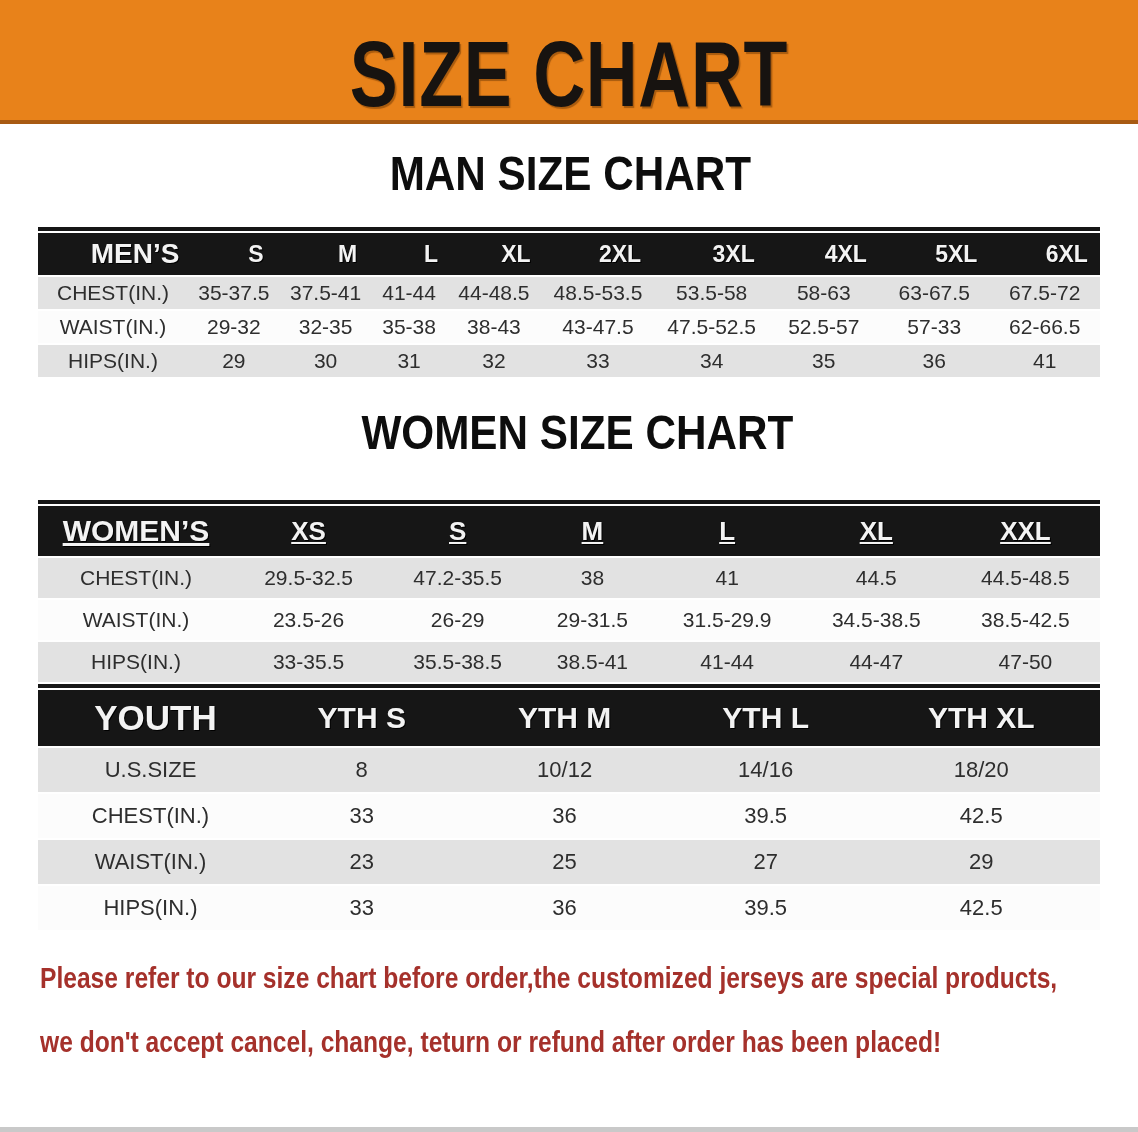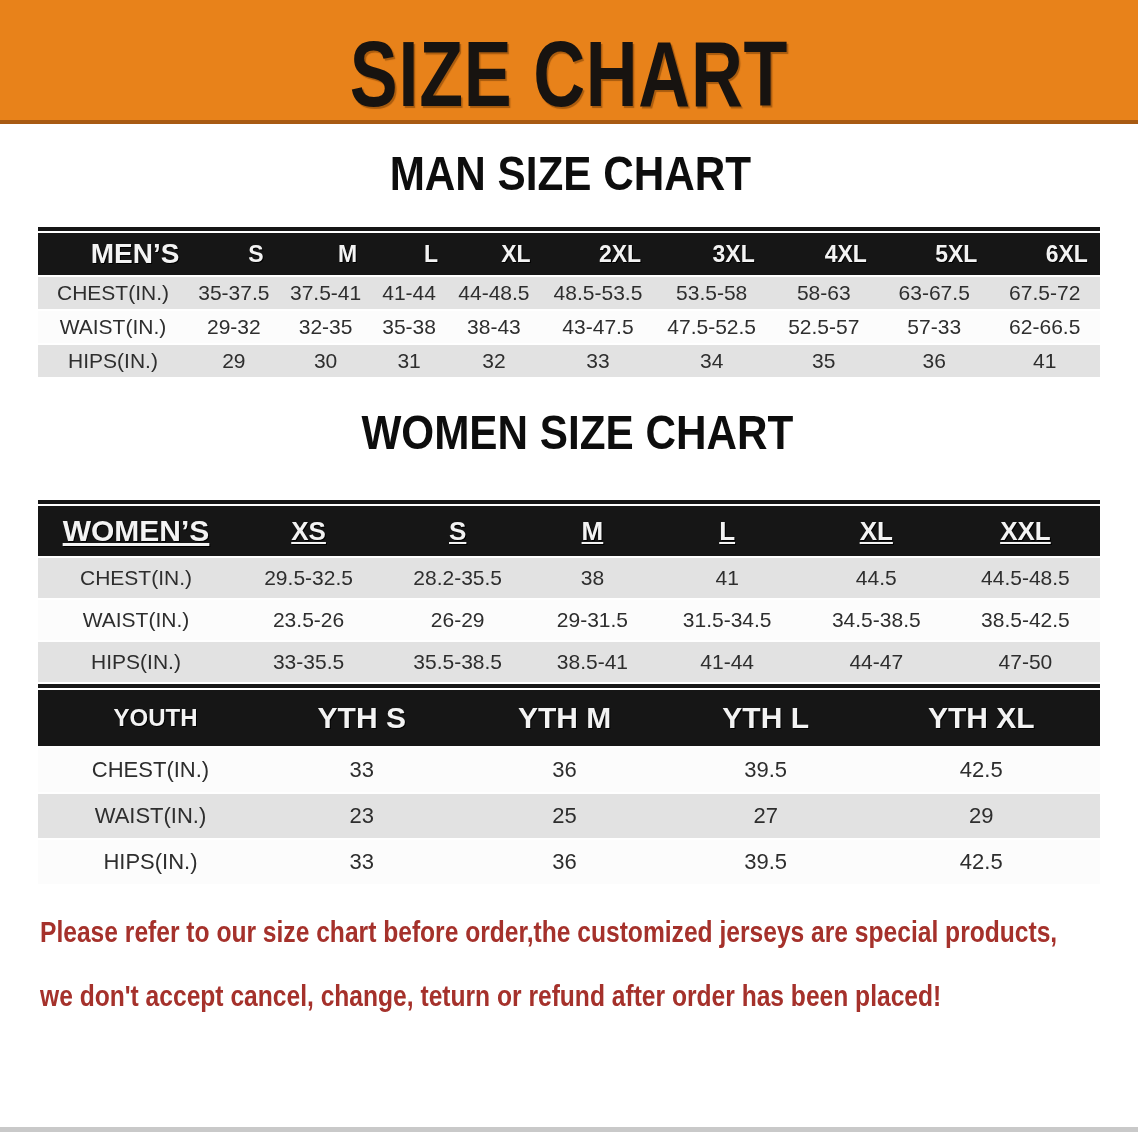--- a/index.html
+++ b/index.html
@@ -57,21 +57,21 @@
 
   .t-men th { height: 42px; font-size: 23px; padding-left: 45px; }
   .t-men th.corner { font-size: 28px; width: 150px; }
   .t-men td { height: 32px; font-size: 21px; }
 
   .t-women th { height: 50px; font-size: 26px; text-decoration: underline; }
   .t-women th.corner { font-size: 30px; width: 196px; }
   .t-women td { height: 40px; font-size: 21px; }
 
   .t-youth th { height: 56px; font-size: 30px; }
-  .t-youth th.corner { font-size: 24px; width: 225px; padding-left: 11px; }
+  .t-youth th.corner { font-size: 35px; width: 225px; padding-left: 11px; }
   .t-youth td { height: 44px; font-size: 22px; }
 
   .note { margin-top: 24px; padding-left: 40px; color: var(--note-red, #a5312b); }
   .note-line {
     display: inline-block;
     font-size: 30px; line-height: 43px; font-weight: bold;
     transform: scaleX(0.82); transform-origin: 0 50%;
     white-space: nowrap;
   }
   .note-row { height: 43px; margin-top: 21px; }
@@ -161,32 +161,32 @@
         <th>M</th>
         <th>L</th>
         <th>XL</th>
         <th>XXL</th>
       </tr>
     </thead>
     <tbody>
       <tr class="g">
         <td>CHEST(IN.)</td>
         <td>29.5-32.5</td>
-        <td>28.2-35.5</td>
+        <td>47.2-35.5</td>
         <td>38</td>
         <td>41</td>
         <td>44.5</td>
         <td>44.5-48.5</td>
       </tr>
       <tr class="w">
         <td>WAIST(IN.)</td>
         <td>23.5-26</td>
         <td>26-29</td>
         <td>29-31.5</td>
-        <td>31.5-34.5</td>
+        <td>31.5-29.9</td>
         <td>34.5-38.5</td>
         <td>38.5-42.5</td>
       </tr>
       <tr class="g">
         <td>HIPS(IN.)</td>
         <td>33-35.5</td>
         <td>35.5-38.5</td>
         <td>38.5-41</td>
         <td>41-44</td>
         <td>44-47</td>
@@ -200,20 +200,27 @@
     <thead>
       <tr>
         <th class="corner">YOUTH</th>
         <th>YTH S</th>
         <th>YTH M</th>
         <th>YTH L</th>
         <th>YTH XL</th>
       </tr>
     </thead>
     <tbody>
+      <tr class="g">
+        <td>U.S.SIZE</td>
+        <td>8</td>
+        <td>10/12</td>
+        <td>14/16</td>
+        <td>18/20</td>
+      </tr>
       <tr class="w">
         <td>CHEST(IN.)</td>
         <td>33</td>
         <td>36</td>
         <td>39.5</td>
         <td>42.5</td>
       </tr>
       <tr class="g">
         <td>WAIST(IN.)</td>
         <td>23</td>

